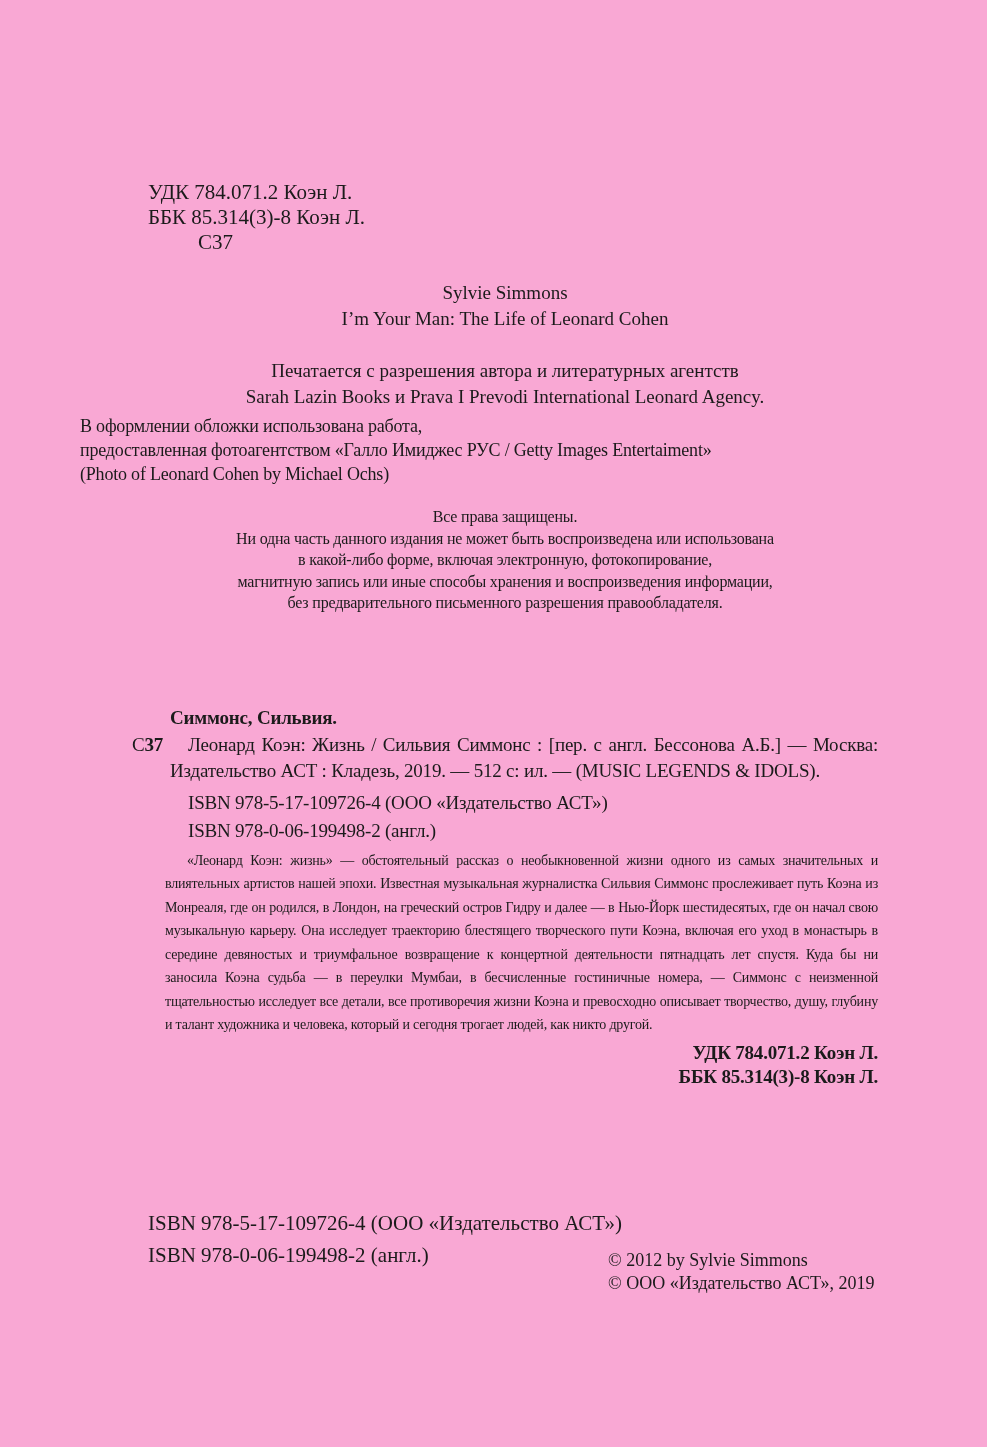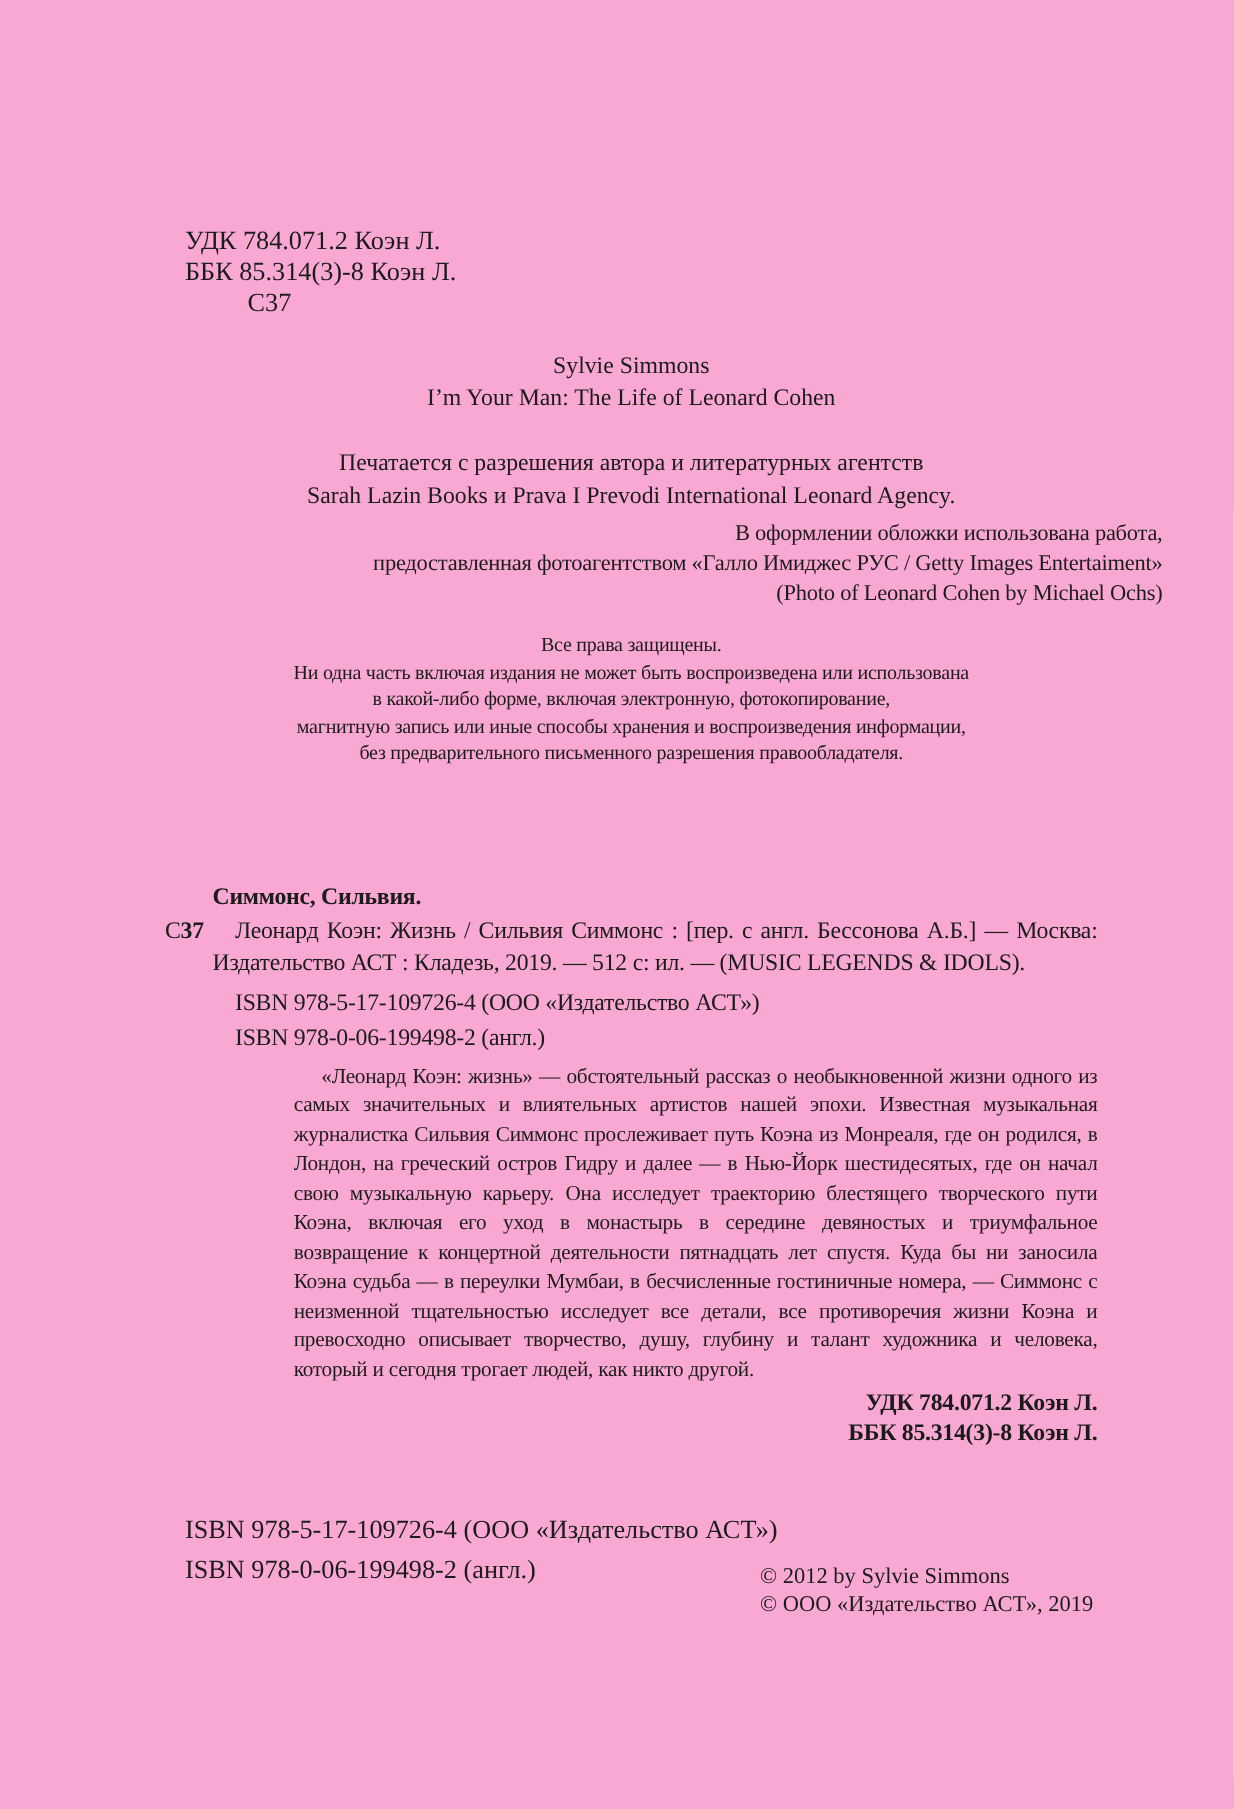--- a/index.html
+++ b/index.html
@@ -29,22 +29,22 @@
   .translation .translator-name { font-style: italic; }
 
   
   .catalog-card { left: 132px; top: 705px; width: 746px; font-size: 19px; line-height: 26.5px; letter-spacing: -0.2px; }
   .card-header { margin-left: 38px; font-weight: bold; }
   .card-sign { position: absolute; left: 0; top: 27px; }
   .card-sign .sign-digits { font-weight: bold; }
   .card-description { margin-left: 38px; text-align: justify; text-indent: 18px; }
   .card-isbns { margin-left: 56px; margin-top: 4px; line-height: 28px; }
   .card-annotation {
-    margin-left: 103px; margin-top: 4px;
-    font-size: 17px; line-height: 23.5px;
+    margin-left: 33px; margin-top: 4px;
+    font-size: 14px; line-height: 23.5px;
     text-align: justify; text-indent: 22px;
   }
   .card-codes { margin-top: 4px; text-align: right; font-weight: bold; font-size: 19px; line-height: 24px; }
 
   
   .bottom-isbn { left: 148px; top: 1207px; font-size: 21px; line-height: 32px; }
   .copyright { left: 608px; top: 1249px; font-size: 18px; line-height: 22.5px; }
 </style>
 </head>
 <body>
@@ -60,29 +60,29 @@
   <div class="block centered original-title">
     <div>Sylvie Simmons</div>
     <div>I’m Your Man: The Life of Leonard Cohen</div>
   </div>
 
   <div class="block centered permission">
     <div>Печатается с разрешения автора и литературных агентств</div>
     <div>Sarah Lazin Books и Prava I Prevodi International Leonard Agency.</div>
   </div>
 
-  <div class="block cover-credit" style="text-align:right;">
+  <div class="block cover-credit" style="text-align:left;">
     <div>В оформлении обложки использована работа,</div>
     <div>предоставленная фотоагентством «Галло Имиджес РУС / Getty Images Entertaiment»</div>
     <div>(Photo of Leonard Cohen by Michael Ochs)</div>
   </div>
 
   <div class="block rights" style="text-align:center;">
     <div>Все права защищены.</div>
-    <div>Ни одна часть включая издания не может быть воспроизведена или использована</div>
+    <div>Ни одна часть данного издания не может быть воспроизведена или использована</div>
     <div>в какой-либо форме, включая электронную, фотокопирование,</div>
     <div>магнитную запись или иные способы хранения и воспроизведения информации,</div>
     <div>без предварительного письменного разрешения правообладателя.</div>
   </div>
 
 
   <div class="block catalog-card">
     <div class="card-header">Симмонс, Сильвия.</div>
     <div class="card-sign"><span>С</span><span class="sign-digits">37</span></div>
     <div class="card-description">Леонард Коэн: Жизнь / Сильвия Симмонс : [пер. с англ. Бессонова А.Б.] — Москва: Издательство АСТ : Кладезь, 2019. — 512 с: ил. — (MUSIC LEGENDS &amp; IDOLS).</div>

